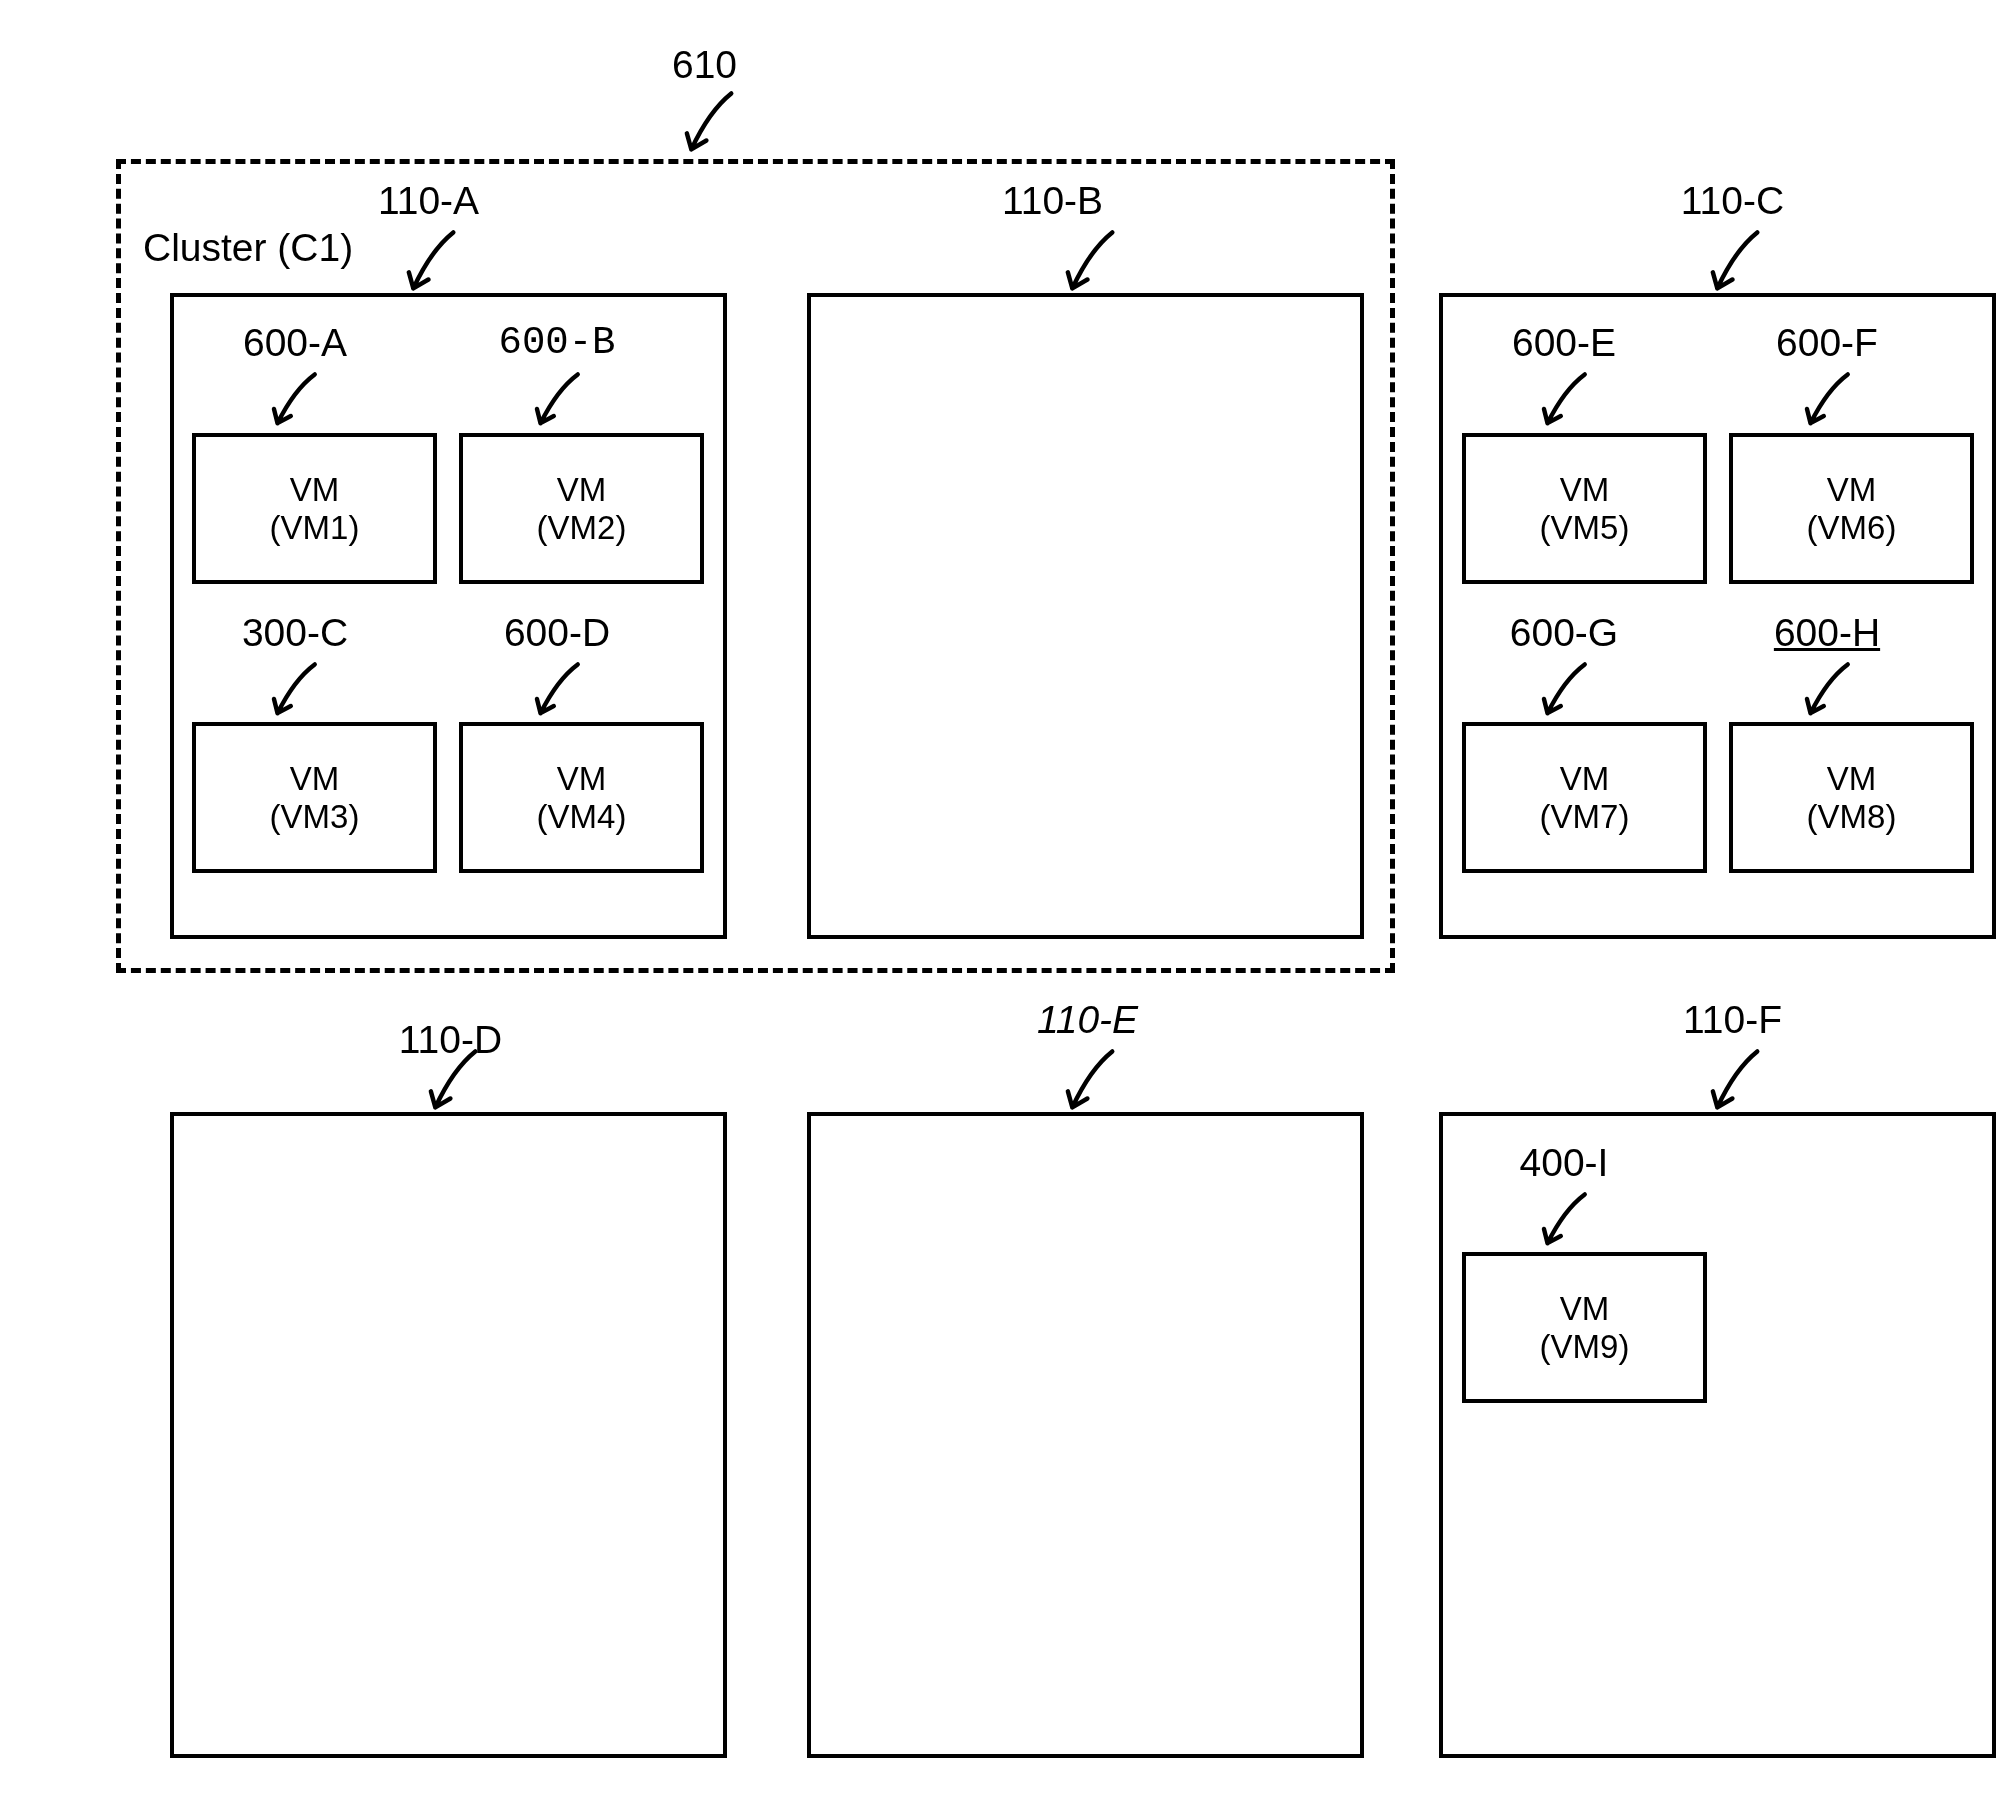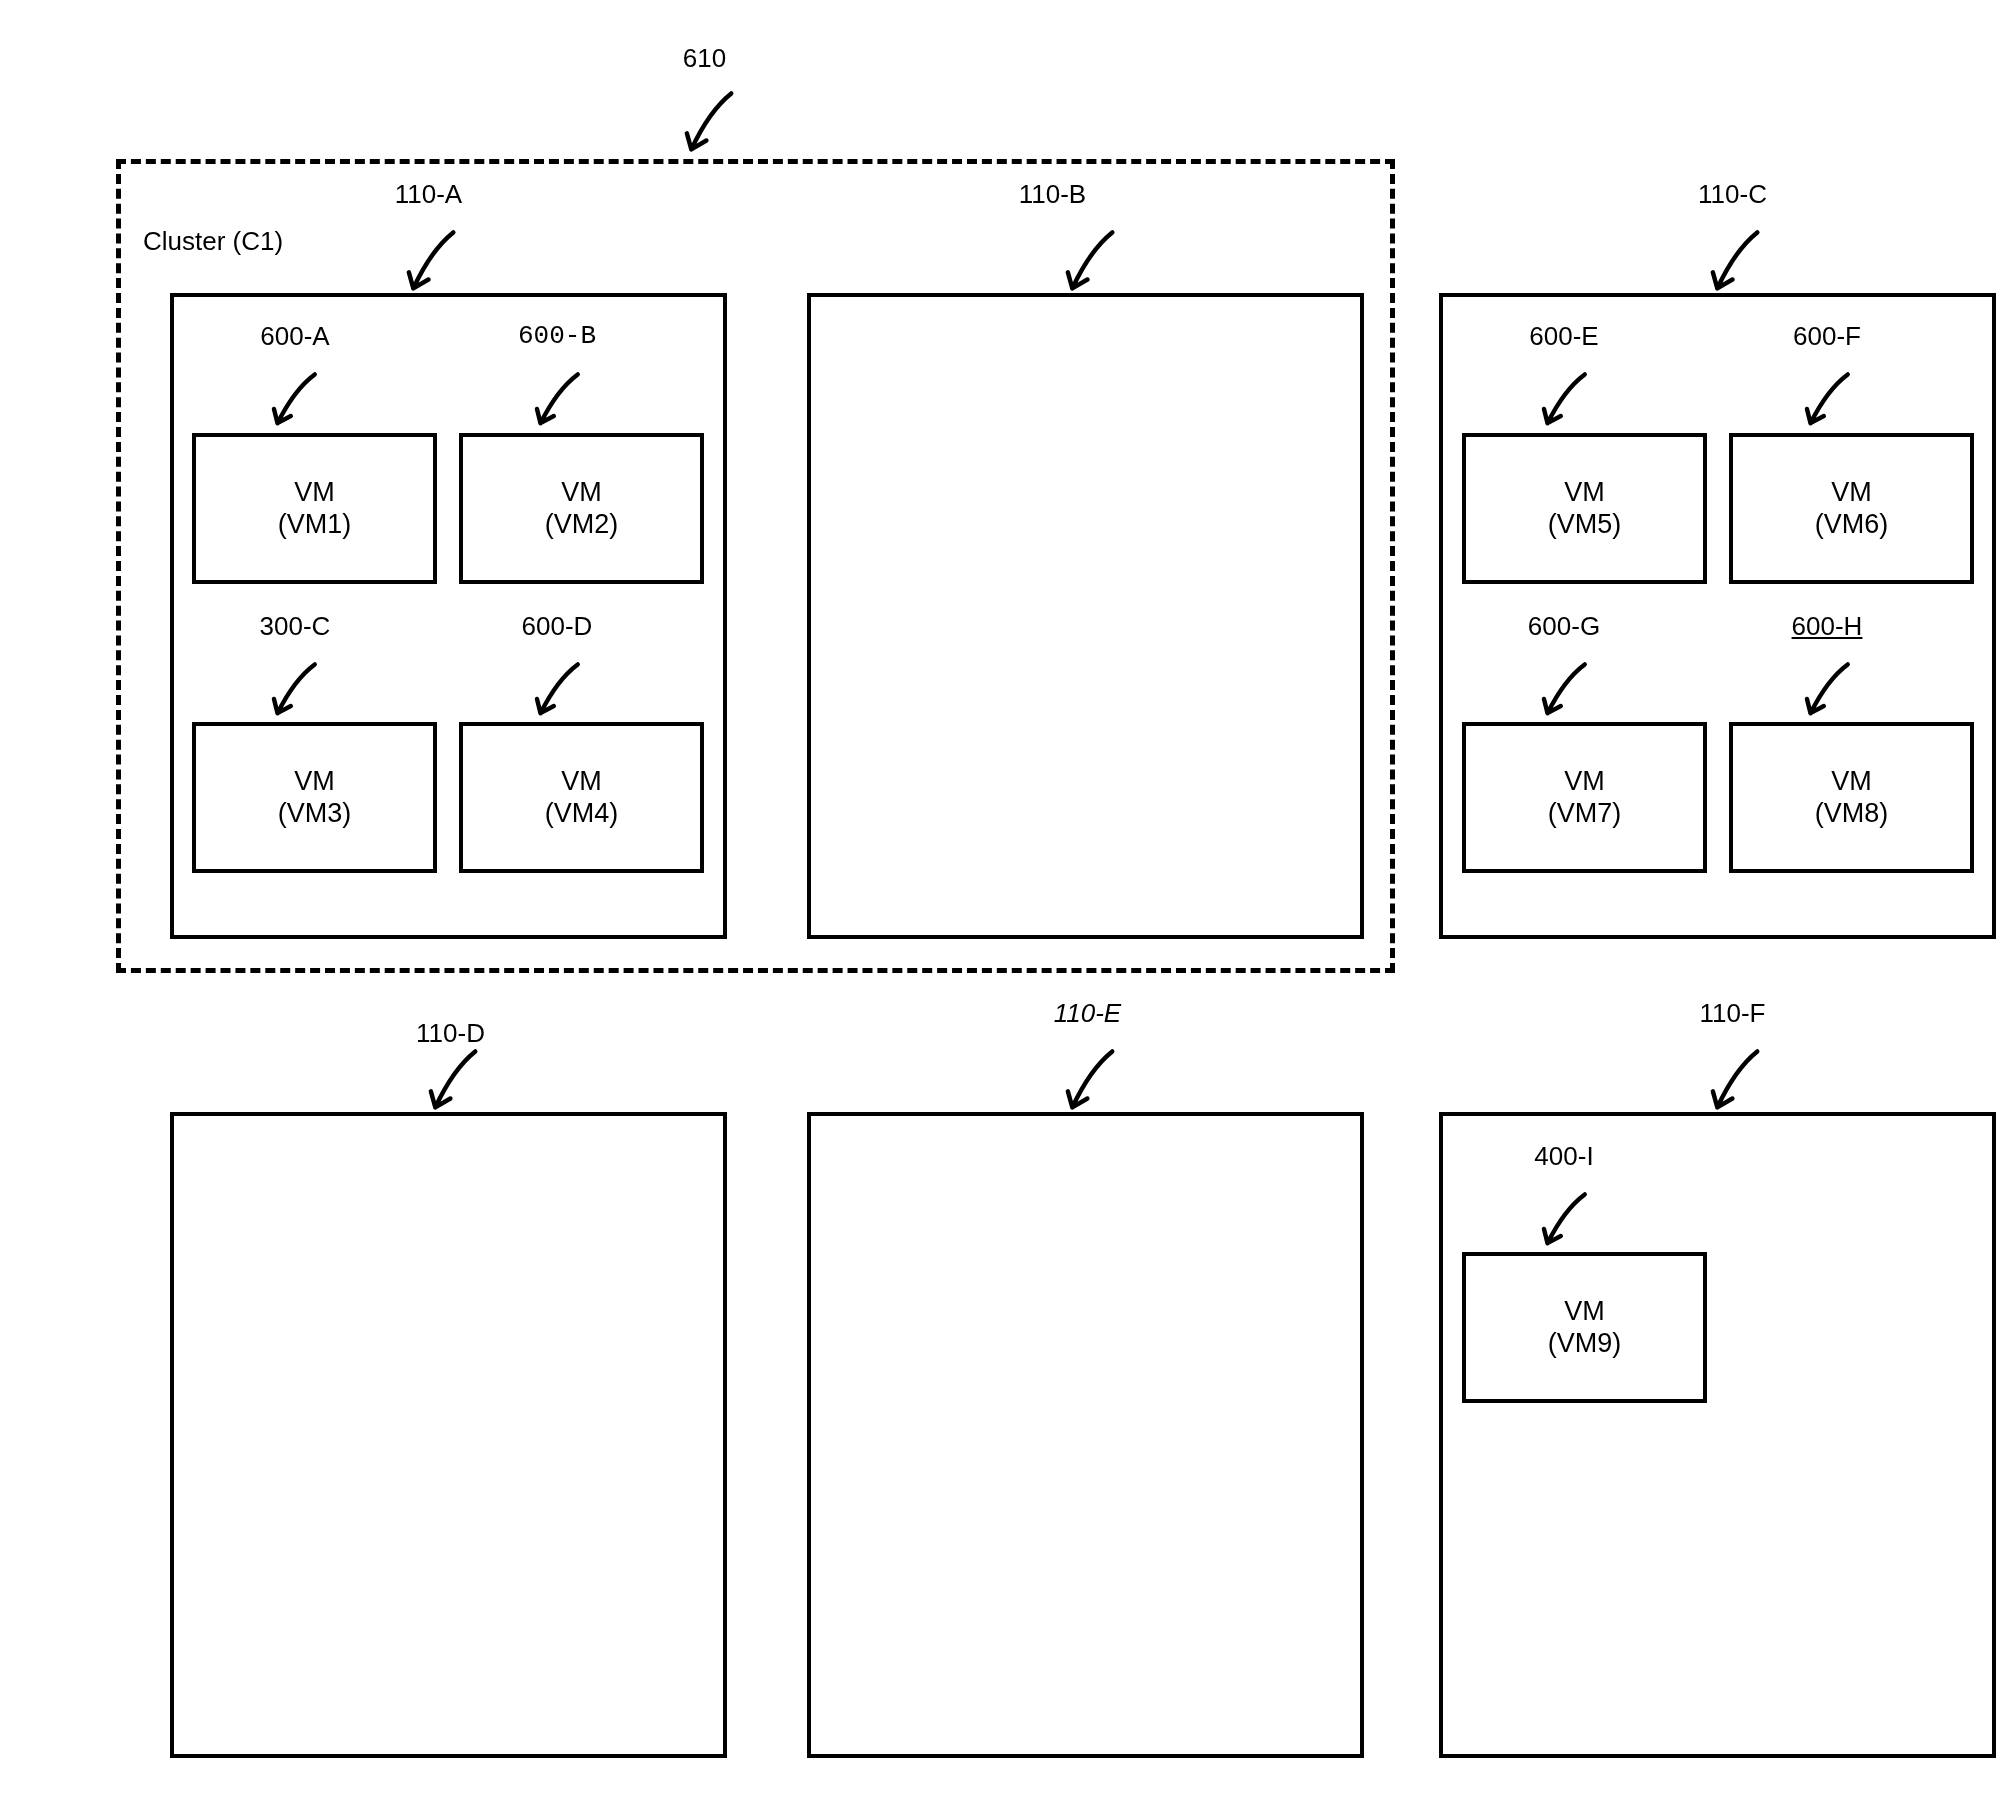--- a/index.html
+++ b/index.html
@@ -9,21 +9,21 @@
     padding: 36px;
   }
   .canvas {
     position: relative;
     width: 2012px;
     height: 1819px;
     transform-origin: top left;
   }
   .label {
     position: absolute;
-    font-size: 26px;
+    font-size: 39px;
     white-space: nowrap;
     text-align: center;
   }
   .host {
     position: absolute;
     border: 4.5px solid #000;
     background: #fff;
     box-sizing: border-box;
   }
   .cluster {
@@ -32,21 +32,21 @@
     box-sizing: border-box;
   }
   .vm {
     position: absolute;
     border: 4.5px solid #000;
     box-sizing: border-box;
     display: flex;
     flex-direction: column;
     align-items: center;
     justify-content: center;
-    font-size: 27px;
+    font-size: 33px;
     line-height: 1.15;
     text-align: center;
     padding: 3.6px;
   }
   .pointer {
     position: absolute;
   }
 </style>
 </head>
 <body>

